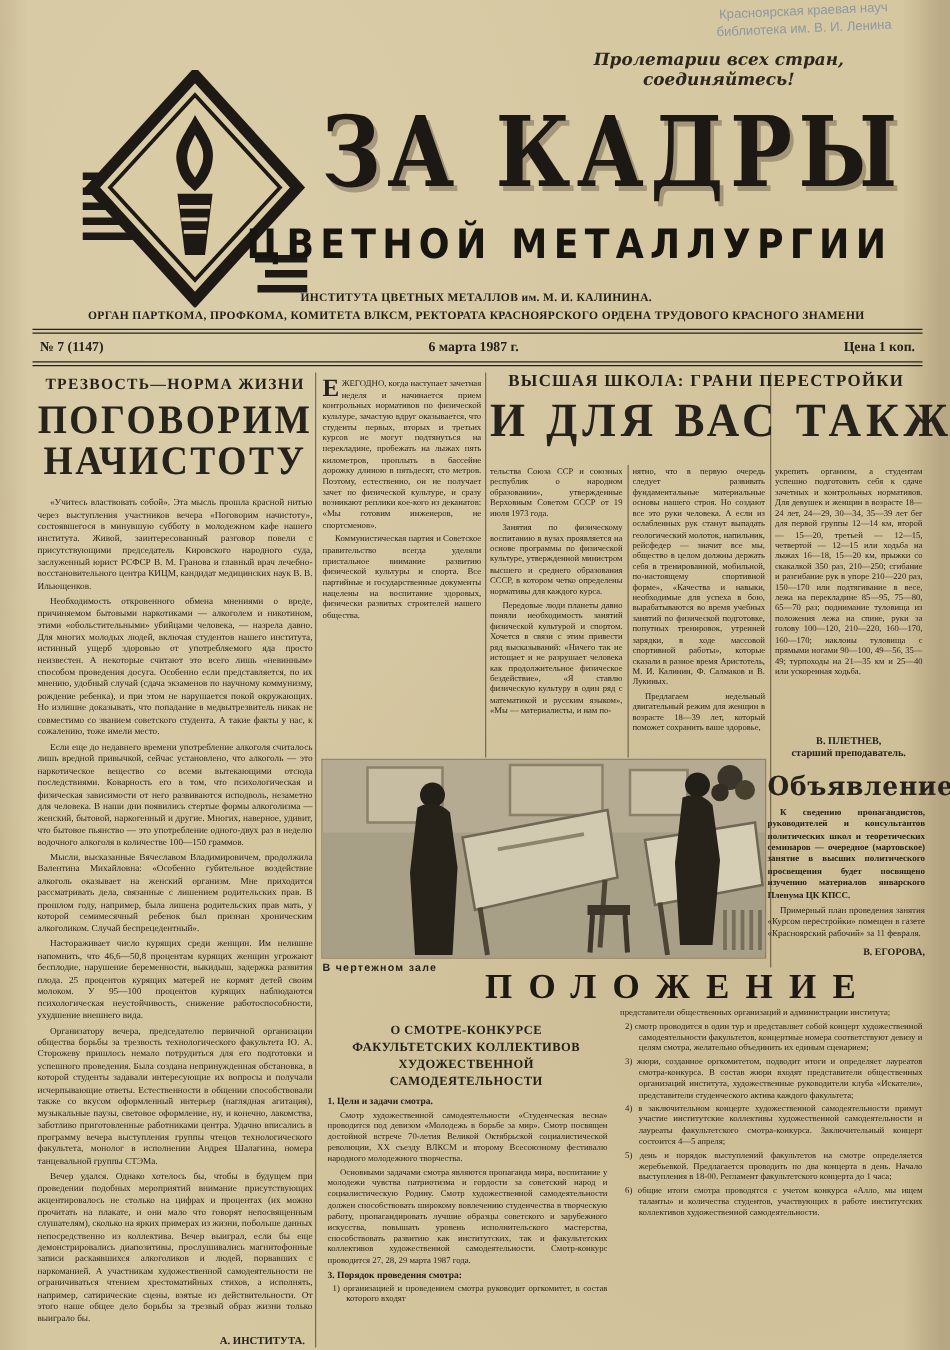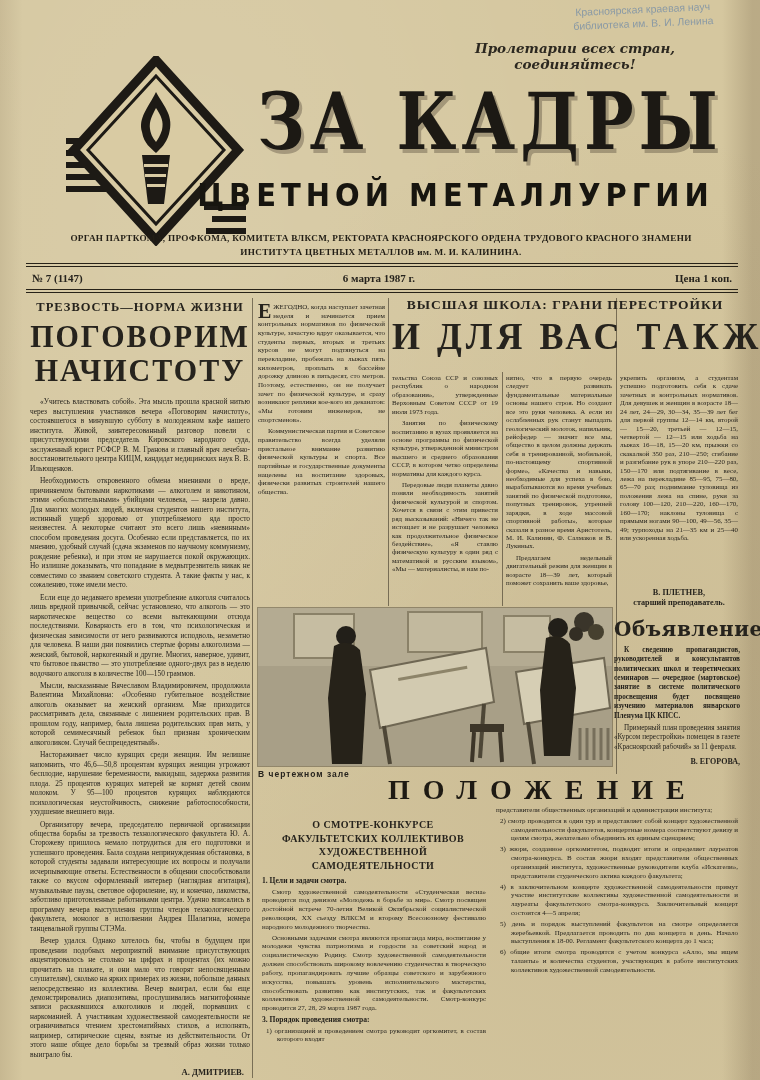--- a/index.html
+++ b/index.html
@@ -118,22 +118,22 @@
       <rect x="78" y="108" width="24" height="3" fill="#d9cba3"></rect>
       <rect x="79" y="118" width="21" height="3" fill="#d9cba3"></rect>
       <rect x="81" y="128" width="18" height="3" fill="#d9cba3"></rect>
     </svg>
   </div>
 
   <div class="abs title1">ЗА КАДРЫ</div>
   <div class="abs title2">ЦВЕТНОЙ МЕТАЛЛУРГИИ</div>
 
   <div class="abs subtitle">
+    <div>ИНСТИТУТА ЦВЕТНЫХ МЕТАЛЛОВ им. М. И. КАЛИНИНА.</div>
     <div>ОРГАН ПАРТКОМА, ПРОФКОМА, КОМИТЕТА ВЛКСМ, РЕКТОРАТА  КРАСНОЯРСКОГО ОРДЕНА ТРУДОВОГО КРАСНОГО ЗНАМЕНИ</div>
-    <div>ИНСТИТУТА ЦВЕТНЫХ МЕТАЛЛОВ им. М. И. КАЛИНИНА.</div>
   </div>
 
   <div class="abs dateline">
     <span>№ 7 (1147)</span>
     <span>6 марта 1987 г.</span>
     <span>Цена 1 коп.</span>
   </div>
 
   <div class="abs vrule" style="left:252px;top:298px;height:780px;"></div>
   <div class="abs vrule" style="left:388px;top:298px;height:308px;"></div>
@@ -148,21 +148,21 @@
     </div>
     <div class="body-text">
       <p>«Учитесь властвовать собой». Эта мысль прошла красной нитью через выступления участников вечера «Поговорим начистоту», состоявшегося в минувшую субботу в молодежном кафе нашего института. Живой, заинтересованный разговор повели с присутствующими председатель Кировского народного суда, заслуженный юрист РСФСР В. М. Гранова и главный врач лечебно-восстановительного центра КИЦМ, кандидат медицинских наук В. В. Ильющенков.</p>
       <p>Необходимость откровенного обмена мнениями о вреде, причиняемом бытовыми наркотиками — алкоголем и никотином, этими «обольстительными» убийцами человека, — назрела давно. Для многих молодых людей, включая студентов нашего института, истинный ущерб здоровью от употребляемого яда просто неизвестен. А некоторые считают это всего лишь «невинным» способом проведения досуга. Особенно если представляется, по их мнению, удобный случай (сдача экзаменов по научному коммунизму, рождение ребенка), и при этом не нарушается покой окружающих. Но излишне доказывать, что попадание в медвытрезвитель никак не совместимо со званием советского студента. А такие факты у нас, к сожалению, тоже имели место.</p>
       <p>Если еще до недавнего времени употребление алкоголя считалось лишь вредной привычкой, сейчас установлено, что алкоголь — это наркотическое вещество со всеми вытекающими отсюда последствиями. Коварность его в том, что психологическая и физическая зависимости от него развиваются исподволь, незаметно для человека. В наши дни появились стертые формы алкоголизма — женский, бытовой, наркогенный и другие. Многих, наверное, удивит, что бытовое пьянство — это употребление одного-двух раз в неделю водочного алкоголя в количестве 100—150 граммов.</p>
       <p>Мысли, высказанные Вячеславом Владимировичем, продолжила Валентина Михайловна: «Особенно губительное воздействие алкоголь оказывает на женский организм. Мне приходится рассматривать дела, связанные с лишением родительских прав. В прошлом году, например, была лишена родительских прав мать, у которой семимесячный ребенок был признан хроническим алкоголиком. Случай беспрецедентный».</p>
       <p>Настораживает число курящих среди женщин. Им нелишне напомнить, что 46,6—50,8 процентам курящих женщин угрожают бесплодие, нарушение беременности, выкидыш, задержка развития плода. 25 процентов курящих матерей не кормят детей своим молоком. У 95—100 процентов курящих наблюдаются психологическая неустойчивость, снижение работоспособности, ухудшение внешнего вида.</p>
       <p>Организатору вечера, председателю первичной организации общества борьбы за трезвость технологического факультета Ю. А. Сторожеву пришлось немало потрудиться для его подготовки и успешного проведения. Была создана непринужденная обстановка, в которой студенты задавали интересующие их вопросы и получали исчерпывающие ответы. Естественности в общении способствовали также со вкусом оформленный интерьер (наглядная агитация), музыкальные паузы, световое оформление, ну, и конечно, лакомства, заботливо приготовленные работниками центра. Удачно вписались в программу вечера выступления группы чтецов технологического факультета, монолог в исполнении Андрея Шалагина, номера танцевальной группы СТЭМа.</p>
       <p>Вечер удался. Однако хотелось бы, чтобы в будущем при проведении подобных мероприятий внимание присутствующих акцентировалось не столько на цифрах и процентах (их можно прочитать на плакате, и они мало что говорят непосвященным слушателям), сколько на ярких примерах из жизни, побольше данных непосредственно из коллектива. Вечер выиграл, если бы еще демонстрировались диапозитивы, прослушивались магнитофонные записи раскаявшихся алкоголиков и людей, порвавших с наркоманией. А участникам художественной самодеятельности не ограничиваться чтением хрестоматийных стихов, а исполнять, например, сатирические сцены, взятые из действительности. От этого наше общее дело борьбы за трезвый образ жизни только выиграло бы.</p>
     </div>
-    <div class="sig">А. ДМИТРИЕВ.</div>
+    <div class="sig">А. ИНСТИТУТА.</div>
   </div>
 
   <div class="abs intro body-text">
     <p style="text-indent:0;">ЕЖЕГОДНО, когда наступает зачетная неделя и начинается прием контрольных нормативов по физической культуре, зачастую вдруг оказывается, что студенты первых, вторых и третьих курсов не могут подтянуться на перекладине, пробежать на лыжах пять километров, проплыть в бассейне дорожку длиною в пятьдесят, сто метров. Поэтому, естественно, он не получает зачет по физической культуре, и сразу возникают реплики кое-кого из деканатов: «Мы готовим инженеров, не спортсменов».</p>
     <p>Коммунистическая партия и Советское правительство всегда уделяли пристальное внимание развитию физической культуры и спорта. Все партийные и государственные документы нацелены на воспитание здоровых, физически развитых строителей нашего общества.</p>
   </div>
 
   <div class="abs art2-kicker">ВЫСШАЯ ШКОЛА: ГРАНИ ПЕРЕСТРОЙКИ</div>
   <div class="abs art2-headline">И ДЛЯ ВАС ТАКЖЕ</div>
 
@@ -179,21 +179,21 @@
     <p style="text-indent:0;">укрепить организм, а студентам успешно подготовить себя к сдаче зачетных и контрольных нормативов. Для девушек и женщин в возрасте 18—24 лет, 24—29, 30—34, 35—39 лет бег для первой группы 12—14 км, второй — 15—20, третьей — 12—15, четвертой — 12—15 или ходьба на лыжах 16—18, 15—20 км, прыжки со скакалкой 350 раз, 210—250; сгибание и разгибание рук в упоре 210—220 раз, 150—170 или подтягивание в весе, лежа на перекладине 85—95, 75—80, 65—70 раз; поднимание туловища из положения лежа на спине, руки за голову 100—120, 210—220, 160—170, 160—170; наклоны туловища с прямыми ногами 90—100, 49—56, 35—49; турпоходы на 21—35 км и 25—40 или ускоренная ходьба.</p>
   </div>
   <div class="abs sig2">
     <div>В. ПЛЕТНЕВ,</div>
     <div>старший преподаватель.</div>
   </div>
 
   <div class="abs annc">
     <div class="annc-head">Объявление</div>
     <div class="body-text">
-      <p class="lead">К сведению пропагандистов, руководителей и консультантов политических школ и теоретических семинаров — очередное (мартовское) занятие в системе политического просвещения будет посвящено изучению материалов январского Пленума ЦК КПСС.</p>
+      <p class="lead">К сведению пропагандистов, руководителей и консультантов политических школ и теоретических семинаров — очередное (мартовское) занятие в высших политического просвещения будет посвящено изучению материалов январского Пленума ЦК КПСС.</p>
       <p>Примерный план проведения занятия «Курсом перестройки» помещен в газете «Красноярский рабочий» за 11 февраля.</p>
     </div>
     <div class="sig">В. ЕГОРОВА,</div>
   </div>
 
   <div class="abs photo">
     <svg width="354" height="158" viewBox="0 0 354 158">
       <rect width="354" height="158" fill="#a89f87"></rect>
       <rect y="0" width="354" height="58" fill="#b4ab92"></rect>
       <rect x="36" y="6" width="60" height="44" fill="#c6bda2" stroke="#8a8168" stroke-width="2"></rect>

